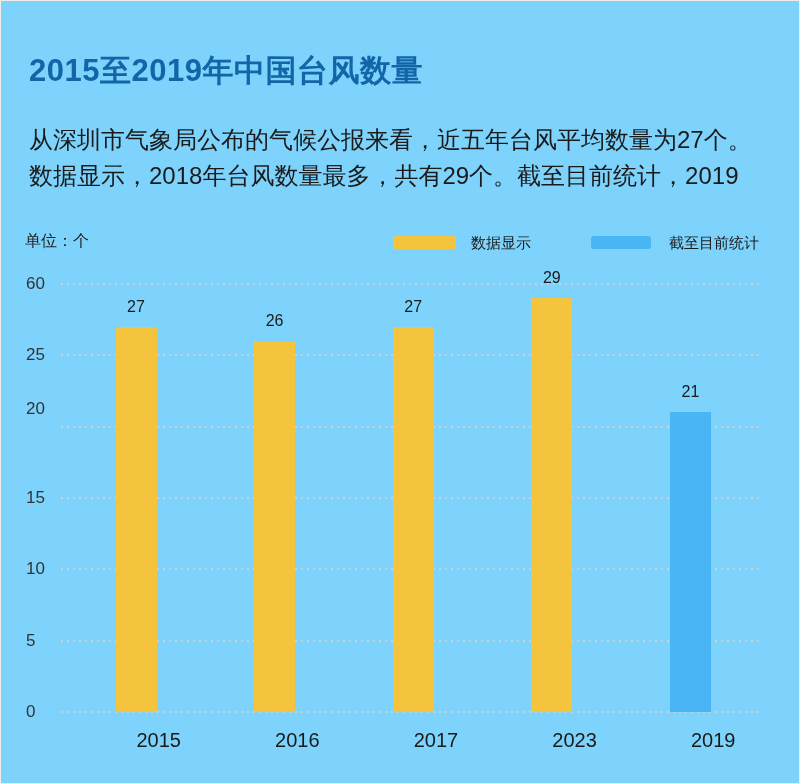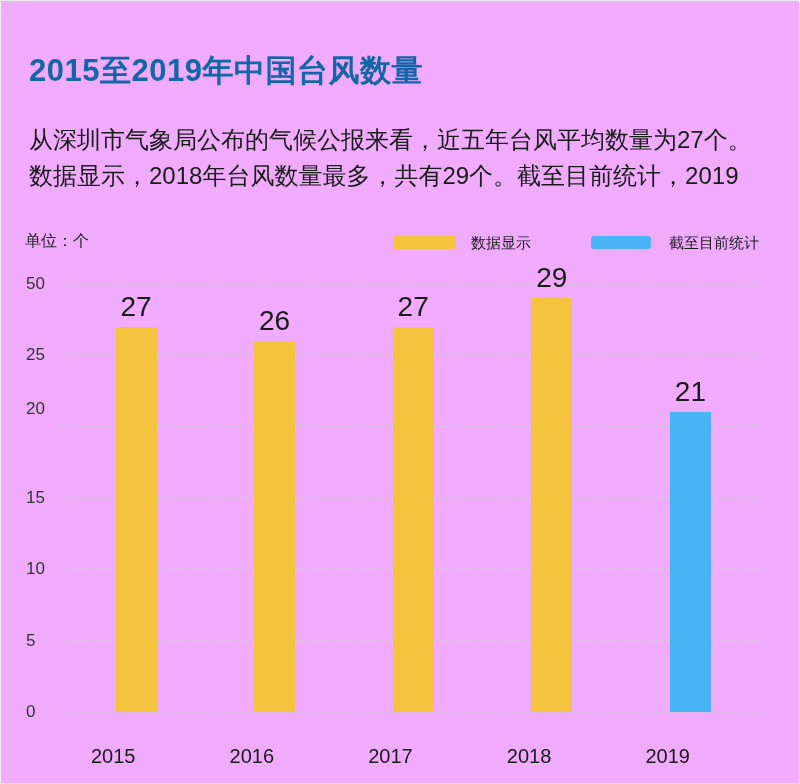--- a/index.html
+++ b/index.html
@@ -1,19 +1,19 @@
 <!DOCTYPE html>
 <html style="--annual: #F5C43E; --to_date: #4AB5F4; --title-color: #1365A7; --grid: #CFCFCF;"><head>
 <meta charset="utf-8">
 <style>
   html,body{margin:0;padding:0;background:#fff;}
   .canvas{
     position:relative;
     width:800px;height:784px;
-    background:#f0abfc;
+    background:#7dd3fc;
     border:1px solid #ececec;
     box-sizing:border-box;
     overflow:hidden;
     font-family:"Liberation Sans","DejaVu Sans",sans-serif;
     color:#1a1a1a;
   }
   .title{
     position:absolute;left:28px;top:28px;
     font-size:31px;font-weight:bold;
     color:var(--title-color,#1365a7);
@@ -49,25 +49,25 @@
   }
   .ytick{
     position:absolute;left:25px;width:36px;height:20px;line-height:20px;
     font-size:17px;color:#333333;text-align:left;
   }
   .bar{position:absolute;width:41px;}
   .bar-annual{background:var(--annual,#f5c43e);}
   .bar-to_date{background:var(--to_date,#4ab5f4);}
   .value-label{
     position:absolute;width:80px;text-align:center;
-    font-size:28px;color:#1a1a1a;height:24px;line-height:24px;
+    font-size:16px;color:#1a1a1a;height:24px;line-height:24px;
   }
   .xtick{
-    position:absolute;width:90px;text-align:left;top:727px;
-    font-size:20px;color:#1a1a1a;height:24px;line-height:24px;margin-top:16px;
+    position:absolute;width:90px;text-align:right;top:727px;
+    font-size:20px;color:#1a1a1a;height:24px;line-height:24px;
   }
 </style>
 </head>
 <body>
 
 <div class="canvas">
 
   <h1 class="title">2015至2019年中国台风数量</h1>
 
   <div class="para">
@@ -91,31 +91,31 @@
       <div class="ytick" style="top: 629.667px;">5</div>
       <div class="gridline" style="top: 567.333px;"></div>
       <div class="ytick" style="top: 558.333px;">10</div>
       <div class="gridline" style="top: 496px;"></div>
       <div class="ytick" style="top: 487px;">15</div>
       <div class="gridline" style="top: 424.667px;"></div>
       <div class="ytick" style="top: 398px;">20</div>
       <div class="gridline" style="top: 353.333px;"></div>
       <div class="ytick" style="top: 344.333px;">25</div>
       <div class="gridline" style="top: 282px;"></div>
-      <div class="ytick" style="top: 273px;">50</div>
+      <div class="ytick" style="top: 273px;">60</div>
       <div class="bar bar-annual" style="left: 114.5px; top: 326px; height: 385px;"></div>
       <div class="value-label" style="left: 95px; top: 294px;">27</div>
       <div class="xtick" style="left: 90px;">2015</div>
       <div class="bar bar-annual" style="left: 253.1px; top: 340px; height: 371px;"></div>
       <div class="value-label" style="left: 233.6px; top: 308px; text-align: center;">26</div>
       <div class="xtick" style="left: 228.6px;">2016</div>
       <div class="bar bar-annual" style="left: 391.7px; top: 326px; height: 385px;"></div>
       <div class="value-label" style="left: 372.2px; top: 294px;">27</div>
       <div class="xtick" style="left: 367.2px;">2017</div>
       <div class="bar bar-annual" style="left: 530.3px; top: 297px; height: 414px;"></div>
       <div class="value-label" style="left: 510.8px; top: 265px;">29</div>
-      <div class="xtick" style="left: 505.8px;">2018</div>
+      <div class="xtick" style="left: 505.8px;">2023</div>
       <div class="bar bar-to_date" style="left: 668.9px; top: 411px; height: 300px;"></div>
       <div class="value-label" style="left: 649.4px; top: 379px; text-align: center;">21</div>
       <div class="xtick" style="left: 644.4px;">2019</div>
     </div>
 
 </div>
 
 </body></html>

